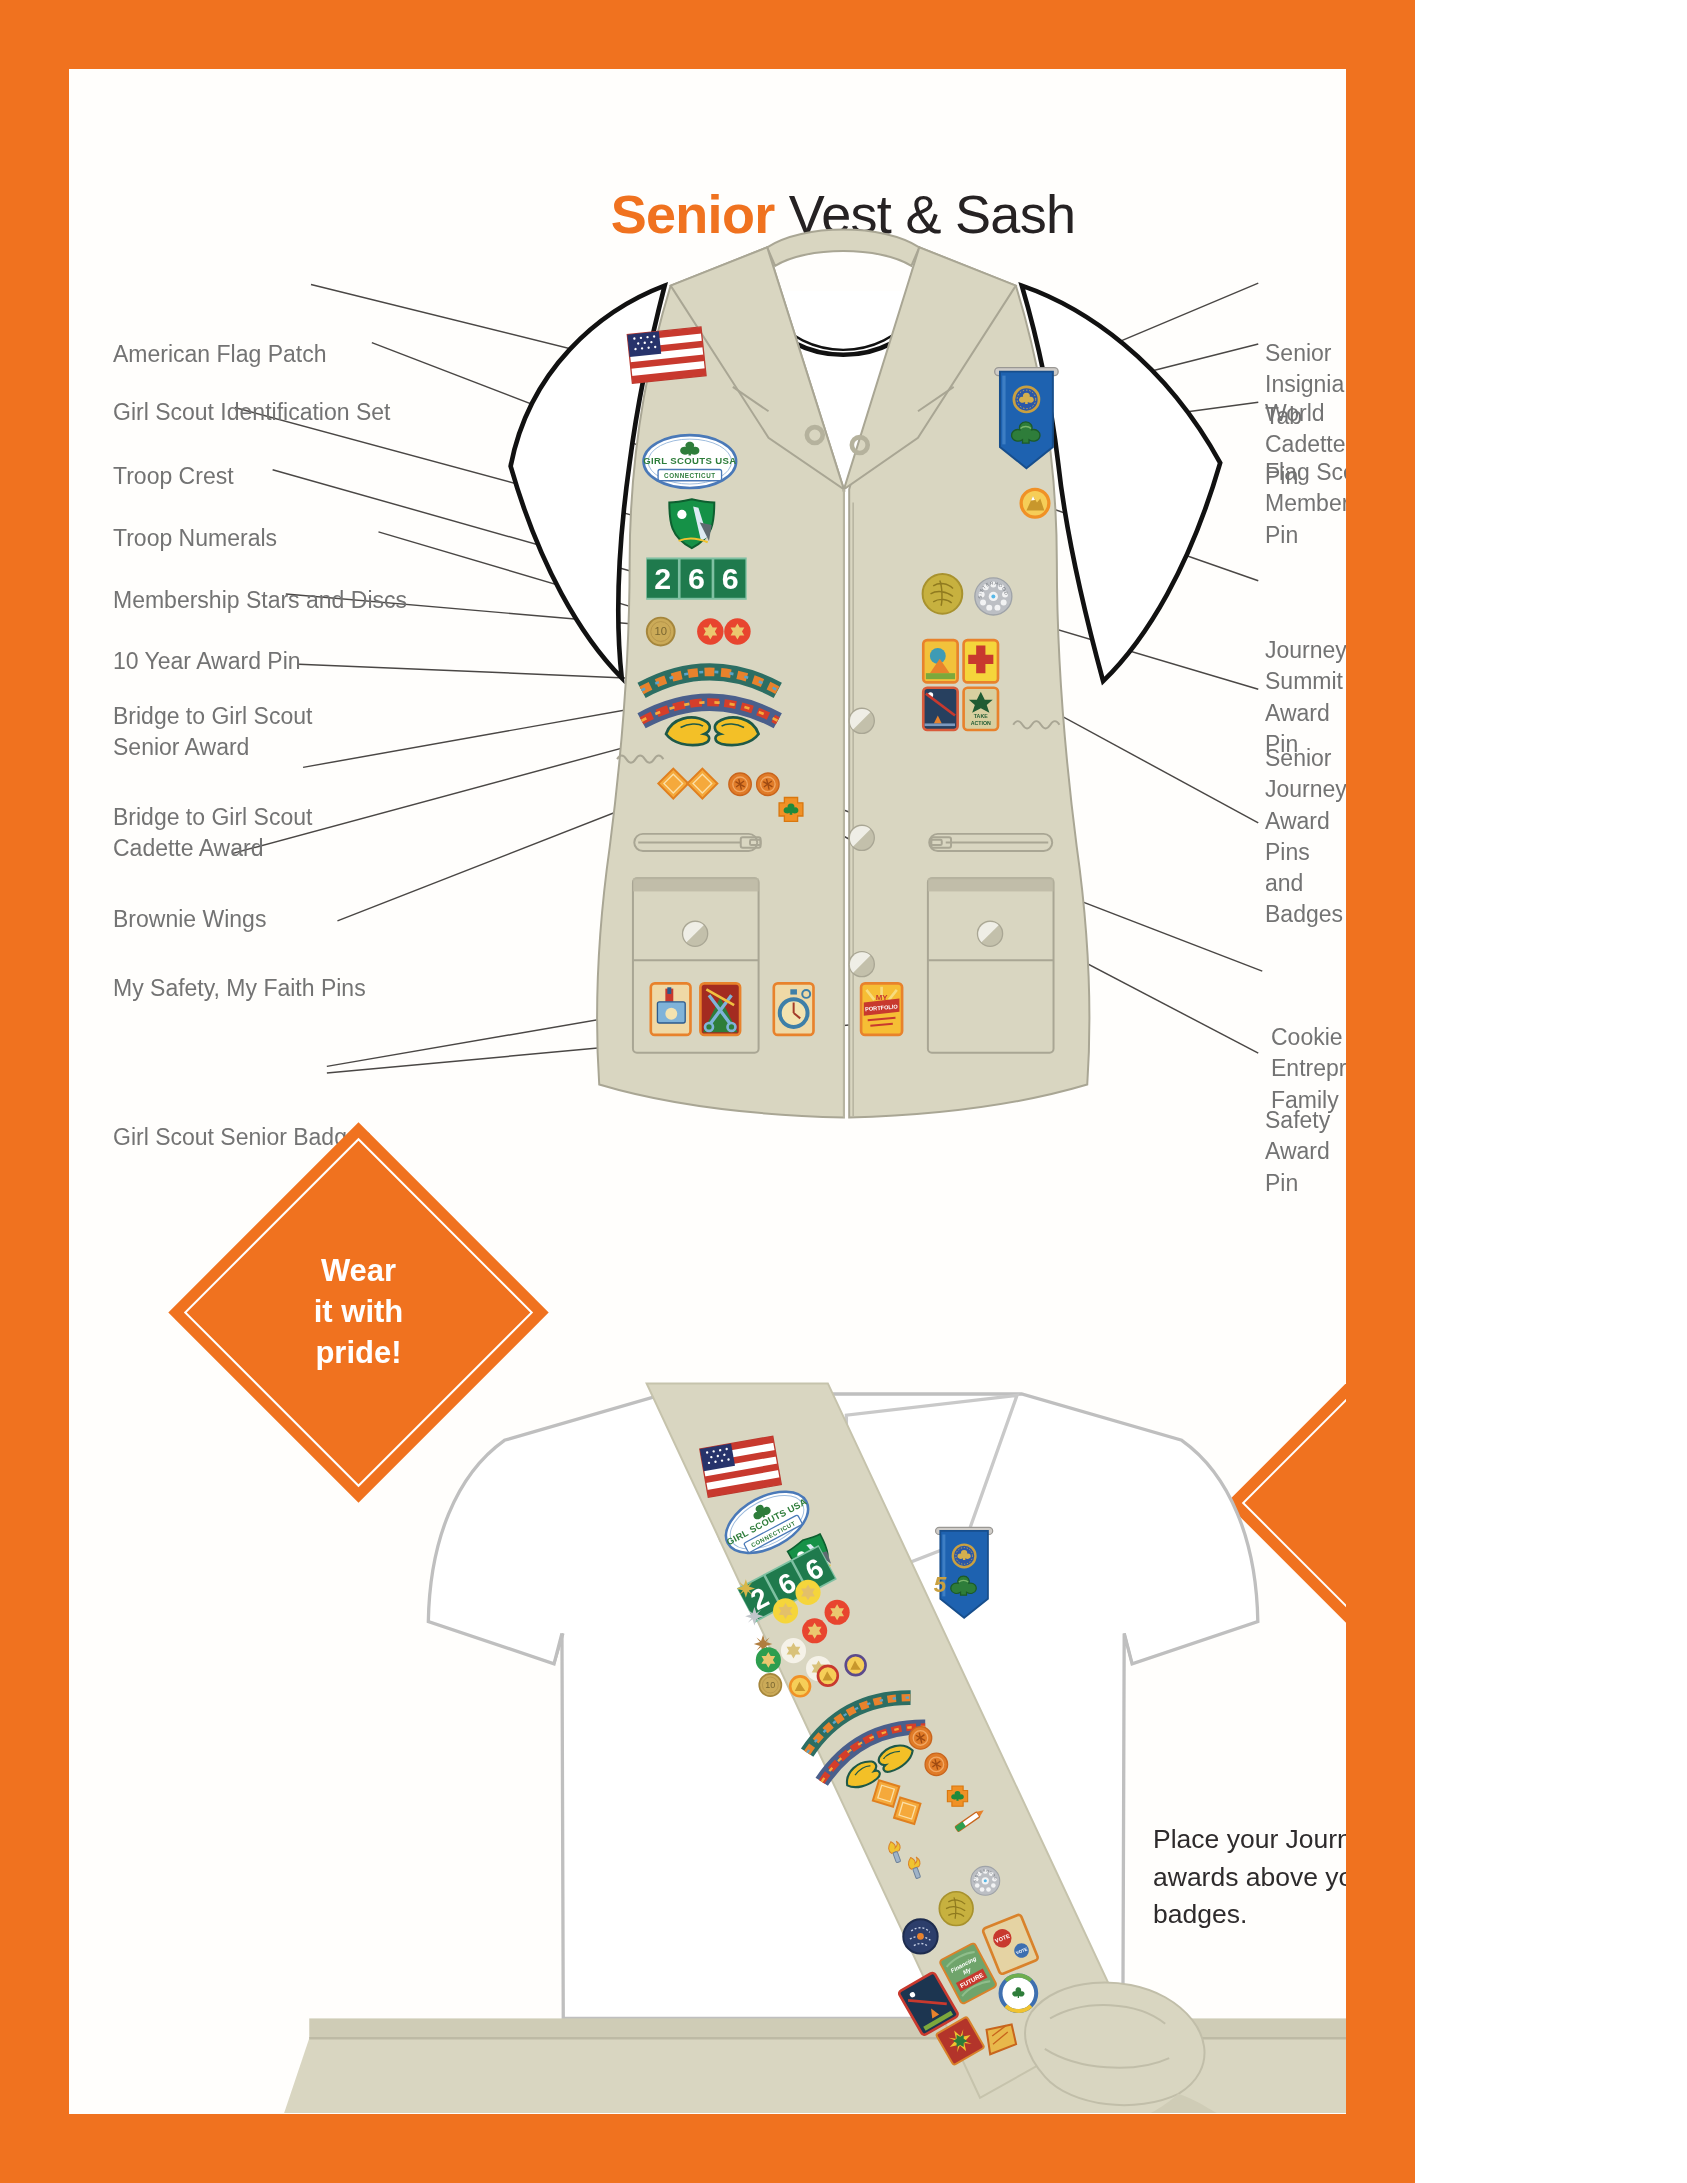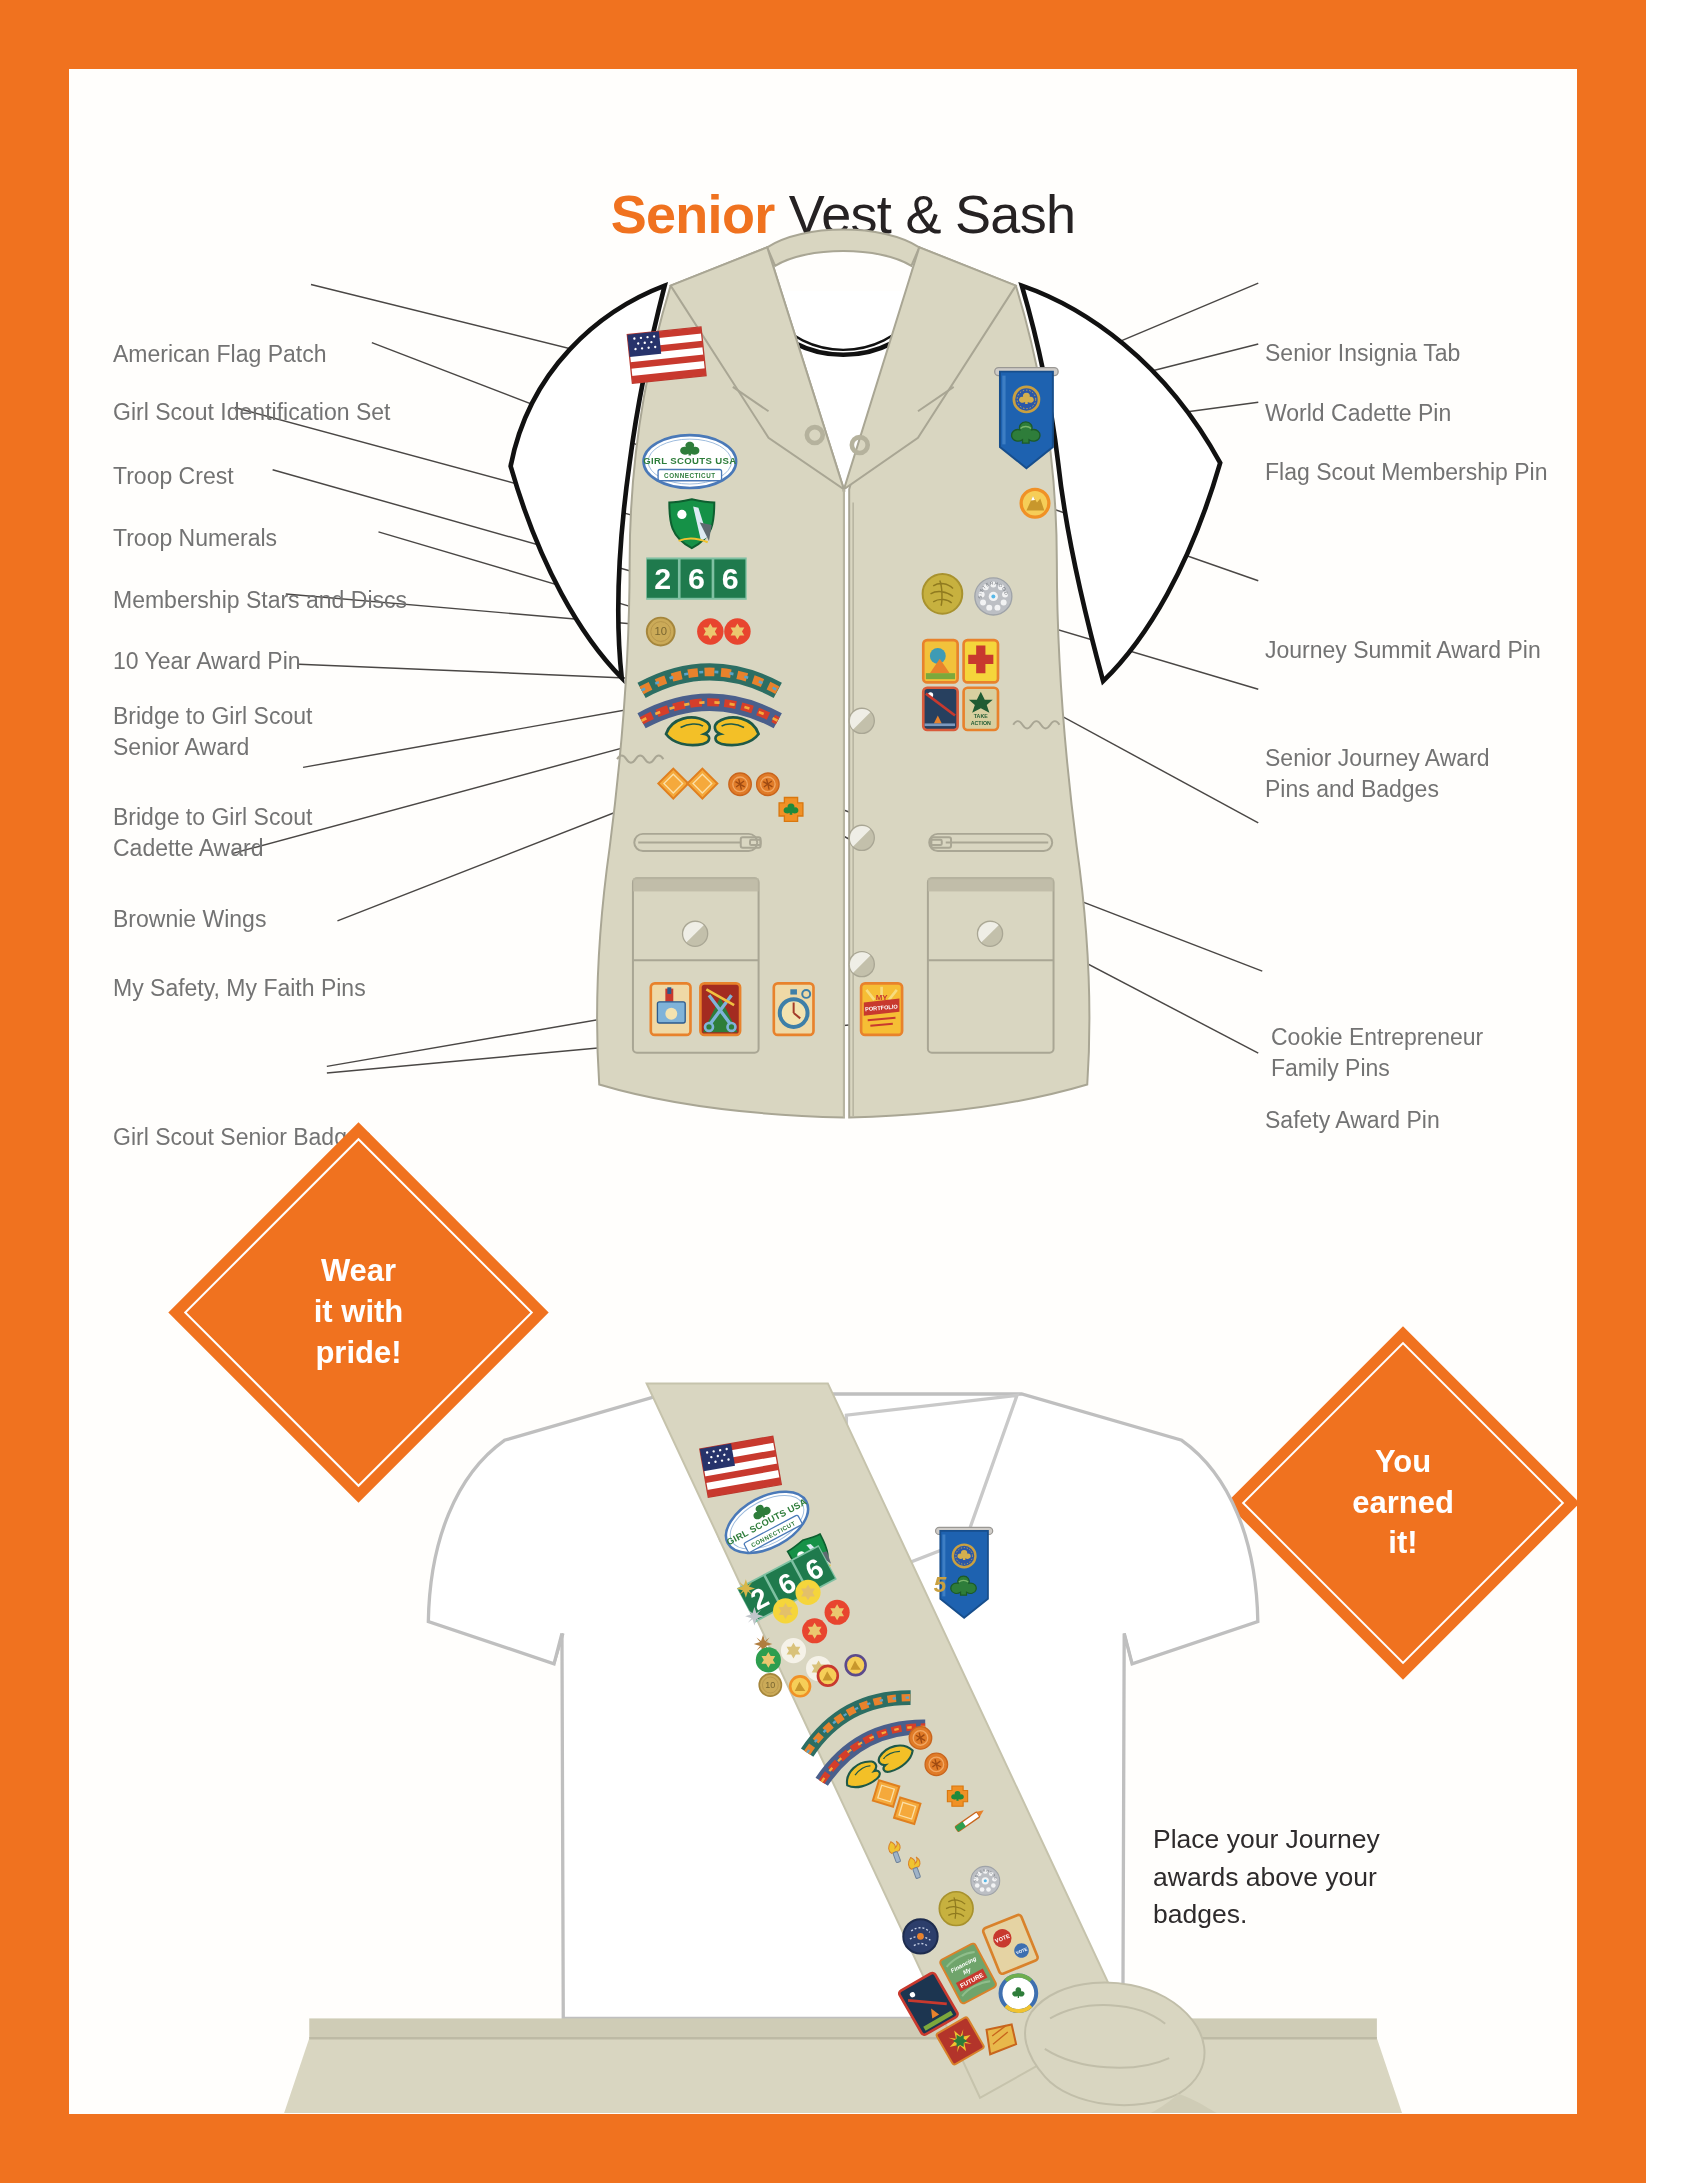--- a/index.html
+++ b/index.html
@@ -1,16 +1,16 @@
 <!DOCTYPE html>
 <html style="font-size:10.6px"><head>
 <meta charset="utf-8">
 <style>
   html,body{margin:0;padding:0;background:#fff;}
-  .page{position:relative;width:1646px;height:2183px;background:#fffefc;
+  .page{position:relative;width:1415px;height:2183px;background:#fffefc;
         box-sizing:border-box;border:69px solid #F0721F;overflow:hidden;
         font-family:"Liberation Sans",sans-serif;}
   .title{position:absolute;left:0;top:114px;width:1548px;text-align:center;
          font-size:54px;letter-spacing:-0.7px;color:#262223;}
   .title .hl{color:#F0721F;font-weight:700;}
   .title .rest{font-weight:500;}
   .label{position:absolute;font-size:23px;line-height:1.36;color:#737373;
          white-space:pre-line;}
   .label-l{left:44px;}
   .label-r{left:1196px;}

